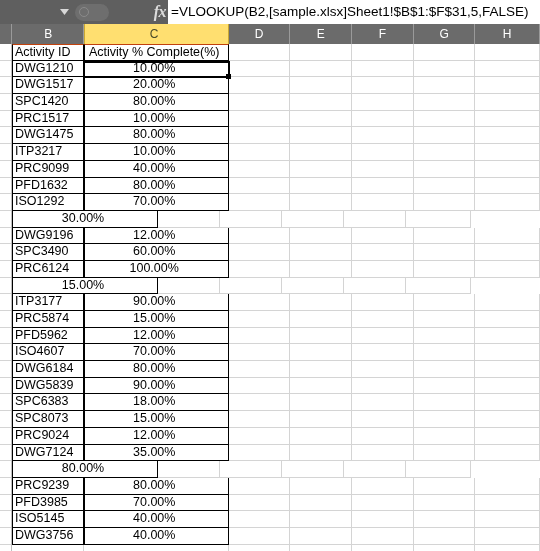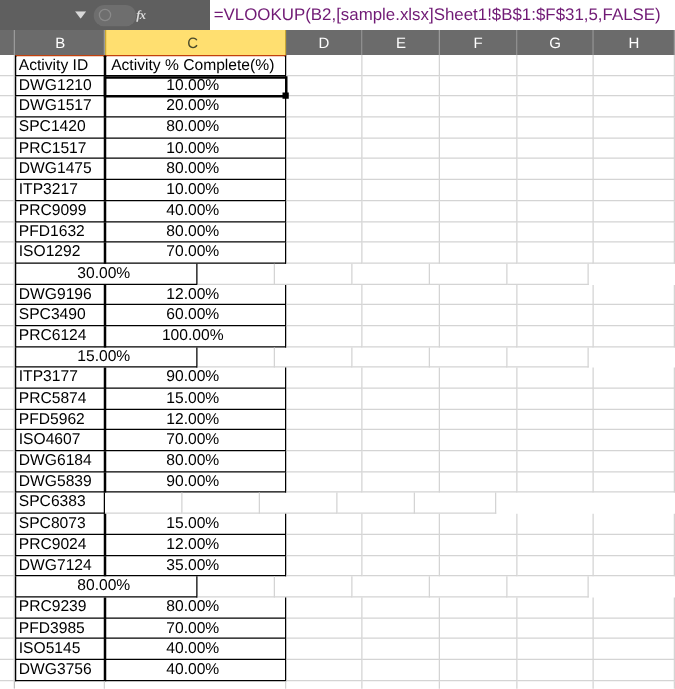--- a/index.html
+++ b/index.html
@@ -43,33 +43,34 @@
     content: "";
     position: absolute;
     left: 4px; top: 3px;
     width: 10px; height: 10px;
     border: 1px solid #8a8a8a;
     border-radius: 50%;
     box-sizing: border-box;
   }
   .fx-icon {
     flex: 1;
-    padding-right: 18px;
+    text-align: right;
+    padding-right: 2px;
     color: #dcdcdc;
     font-family: "Liberation Serif", serif;
     font-style: italic;
-    font-size: 10px;
+    font-size: 16px;
     font-weight: bold;
     letter-spacing: -0.5px;
   }
   .formula-input {
     width: 372px;
     height: 24px;
     background: #ffffff;
-    color: #701a75;
+    color: #000000;
     font-family: "Liberation Sans", sans-serif;
     font-size: 13.5px;
     line-height: 24px;
     white-space: nowrap;
     overflow: hidden;
     padding-left: 3px;
     box-sizing: border-box;
   }
 
   
@@ -429,20 +430,21 @@
         <div class="cell c-b">DWG5839</div>
         <div class="cell c-c">90.00%</div>
         <div class="cell c-d"></div>
         <div class="cell c-e"></div>
         <div class="cell c-f"></div>
         <div class="cell c-g"></div>
         <div class="cell c-h"></div>
       </div>
       <div class="row data">
         <div class="cell c-b">SPC6383</div>
+        <div class="cell c-c">18.00%</div>
         <div class="cell c-d"></div>
         <div class="cell c-e"></div>
         <div class="cell c-f"></div>
         <div class="cell c-g"></div>
         <div class="cell c-h"></div>
       </div>
       <div class="row data">
         <div class="cell c-b">SPC8073</div>
         <div class="cell c-c">15.00%</div>
         <div class="cell c-d"></div>

